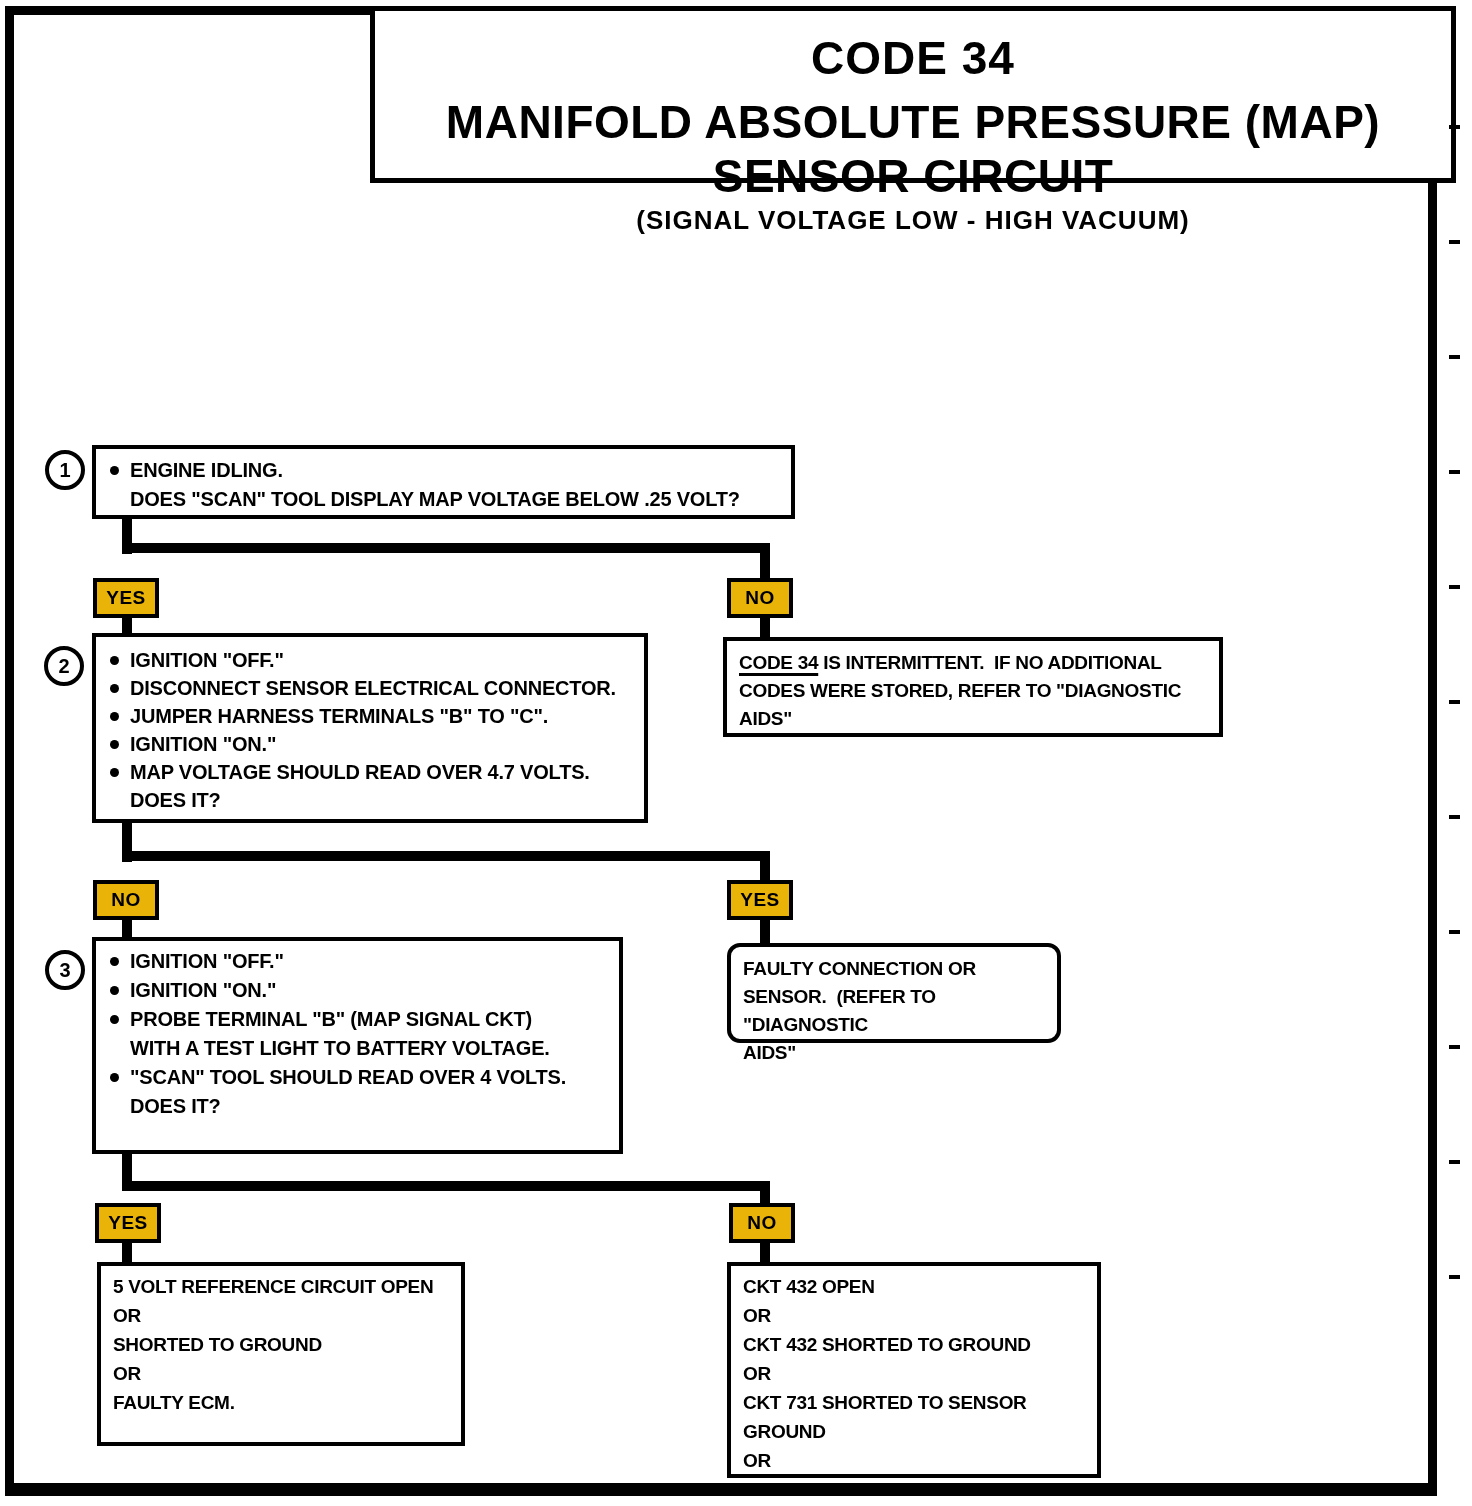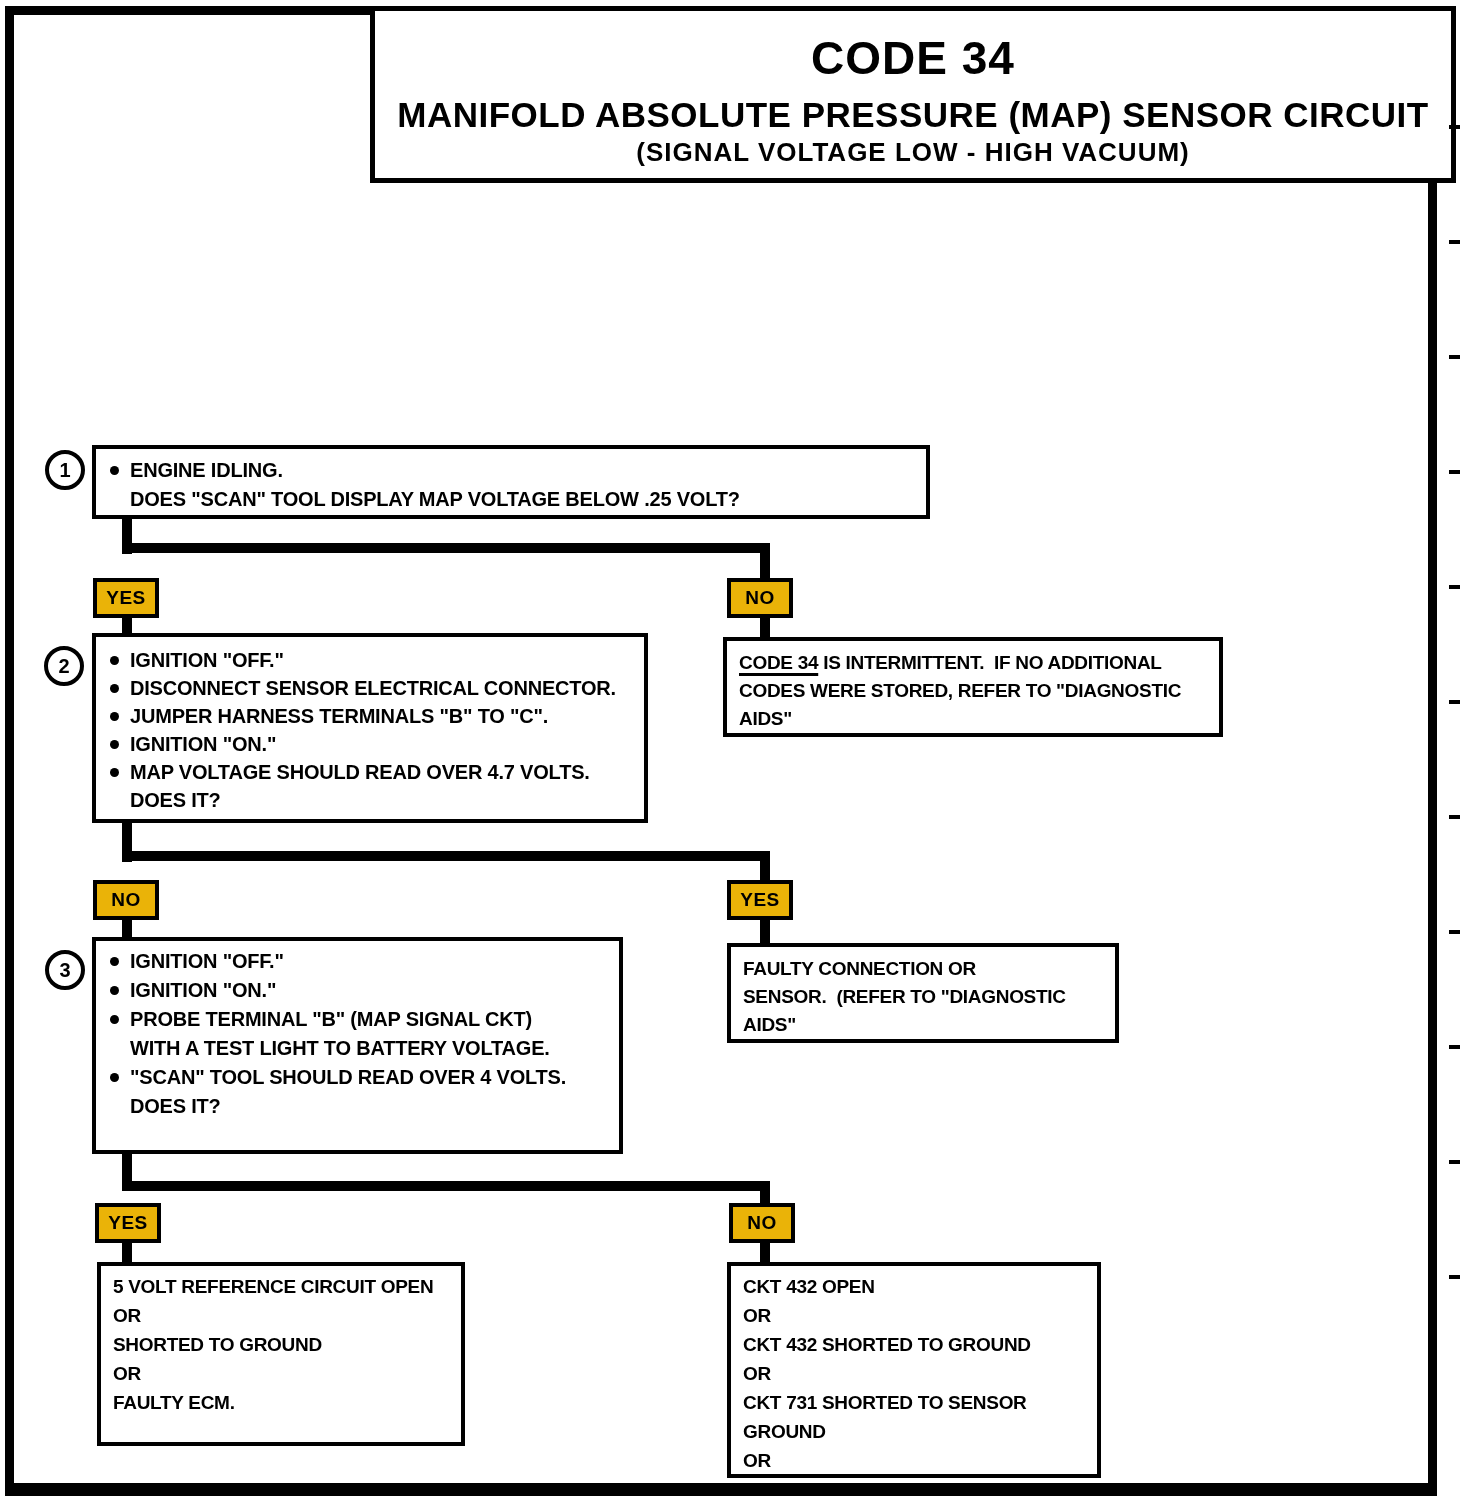--- a/index.html
+++ b/index.html
@@ -16,21 +16,21 @@
   .frame{
     position:absolute;left:5px;top:6px;width:1432px;height:1490px;
     border:9px solid #000;border-bottom-width:13px;box-sizing:border-box;
   }
   .titlebox{
     position:absolute;left:370px;top:6px;width:1086px;height:177px;
     border:5px solid #000;box-sizing:border-box;background:#fff;
     text-align:center;
   }
   .title-main{font-size:46px;letter-spacing:1px;margin-top:20px;}
-  .title-sub1{font-size:35px;letter-spacing:.5px;margin-top:10px;}
+  .title-sub1{font-size:46px;letter-spacing:.5px;margin-top:10px;}
   .title-sub2{font-size:26px;letter-spacing:1px;margin-top:2px;}
   .circ{
     position:absolute;width:40px;height:40px;border:4px solid #000;border-radius:50%;
     box-sizing:border-box;background:#fff;display:flex;align-items:center;justify-content:center;
     font-size:20px;
   }
   .qbox{
     position:absolute;border:4px solid #000;box-sizing:border-box;background:#fff;
     font-size:20px;letter-spacing:-.2px;
   }
@@ -63,21 +63,21 @@
   <div class="titlebox">
     <div class="title-main">CODE 34</div>
     <div class="title-sub1">MANIFOLD ABSOLUTE PRESSURE (MAP) SENSOR CIRCUIT</div>
     <div class="title-sub2">(SIGNAL VOLTAGE LOW - HIGH VACUUM)</div>
   </div>
 
   <div class="circ" style="left:45px;top:450px;">1</div>
   <div class="circ" style="left:44px;top:646px;">2</div>
   <div class="circ" style="left:45px;top:950px;">3</div>
 
-  <div class="qbox" style="left:92px;top:445px;width:838px;height:74px;padding-top:7px;line-height:29px;">
+  <div class="qbox" style="left:92px;top:445px;width:703px;height:74px;padding-top:7px;line-height:29px;">
     <div class="row"><span class="bul"></span><span class="txt">ENGINE IDLING.</span></div>
     <div class="row"><span class="bul empty"></span><span class="txt">DOES "SCAN" TOOL DISPLAY MAP VOLTAGE BELOW .25 VOLT?</span></div>
   </div>
 
   <div class="v" style="left:122px;top:518px;width:10px;height:36px;"></div>
   <div class="h" style="left:122px;top:543px;width:648px;height:10px;"></div>
   <div class="v" style="left:760px;top:543px;width:10px;height:36px;"></div>
   <div class="lbl" style="left:93px;top:578px;">YES</div>
   <div class="lbl" style="left:727px;top:578px;">NO</div>
   <div class="v" style="left:122px;top:617px;width:10px;height:22px;"></div>
@@ -99,21 +99,21 @@
   </div>
 
   <div class="v" style="left:122px;top:822px;width:10px;height:40px;"></div>
   <div class="h" style="left:122px;top:851px;width:648px;height:10px;"></div>
   <div class="v" style="left:760px;top:851px;width:10px;height:30px;"></div>
   <div class="lbl" style="left:93px;top:880px;">NO</div>
   <div class="lbl" style="left:727px;top:880px;">YES</div>
   <div class="v" style="left:122px;top:919px;width:10px;height:20px;"></div>
   <div class="v" style="left:760px;top:919px;width:10px;height:26px;"></div>
 
-  <div class="rbox" style="left:727px;top:943px;width:392px;height:100px;line-height:28px;">
+  <div class="rbox" style="left:727px;top:943px;width:334px;height:100px;line-height:28px;border-radius:13px;">
     <div class="rline">FAULTY CONNECTION OR</div>
     <div class="rline">SENSOR.  (REFER TO "DIAGNOSTIC</div>
     <div class="rline">AIDS"</div>
   </div>
 
   <div class="qbox" style="left:92px;top:937px;width:531px;height:217px;padding-top:6px;line-height:29px;">
     <div class="row"><span class="bul"></span><span class="txt">IGNITION "OFF."</span></div>
     <div class="row"><span class="bul"></span><span class="txt">IGNITION "ON."</span></div>
     <div class="row"><span class="bul"></span><span class="txt">PROBE TERMINAL "B" (MAP SIGNAL CKT)</span></div>
     <div class="row"><span class="bul empty"></span><span class="txt">WITH A TEST LIGHT TO BATTERY VOLTAGE.</span></div>

